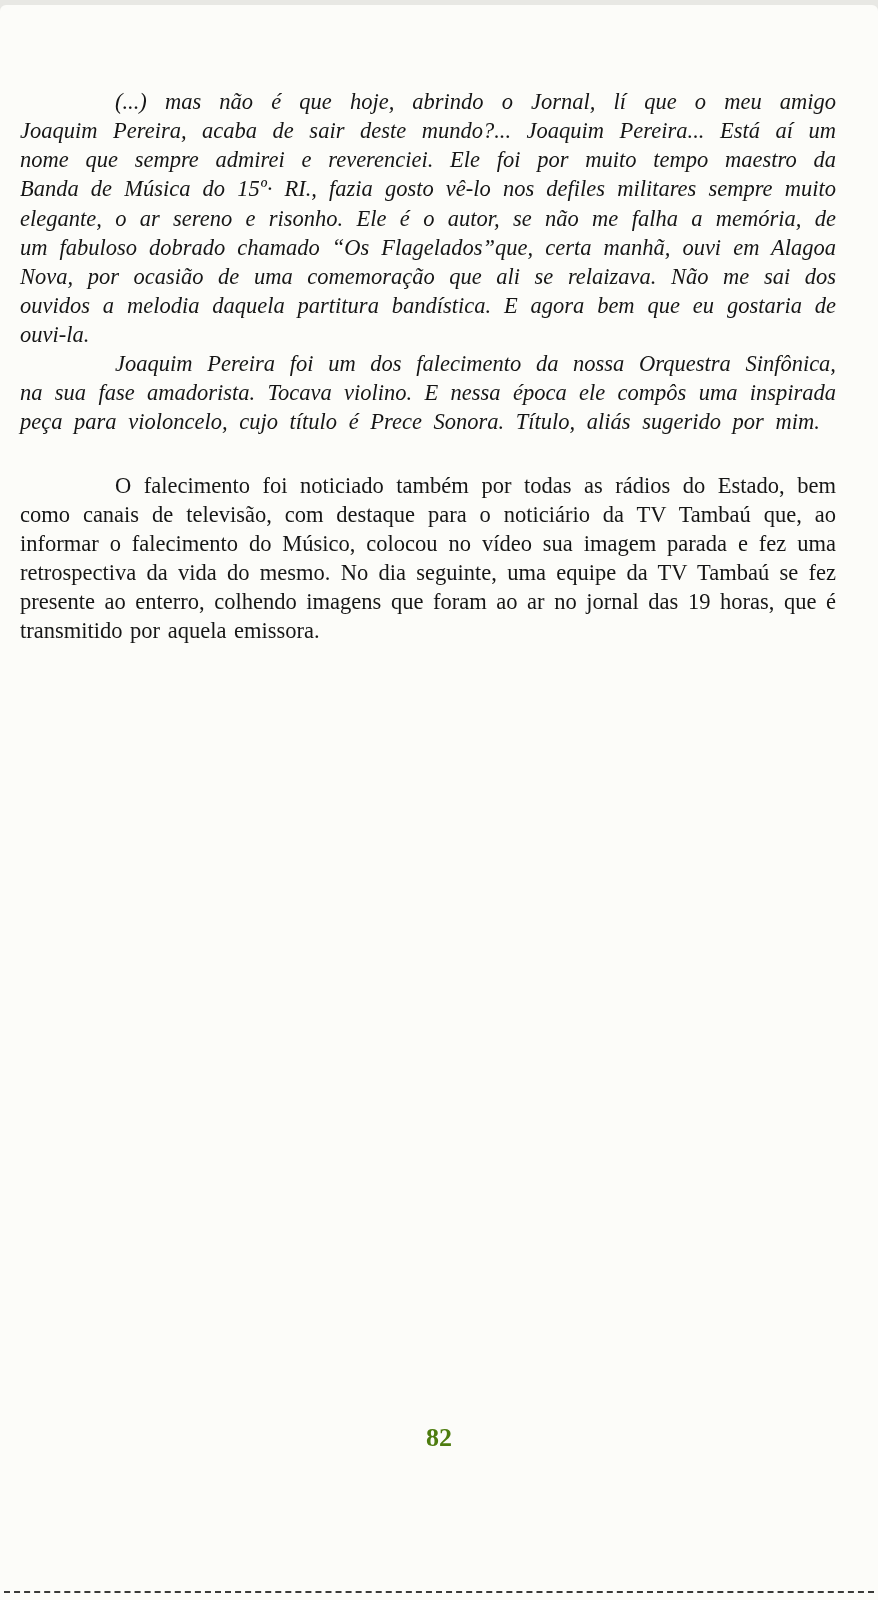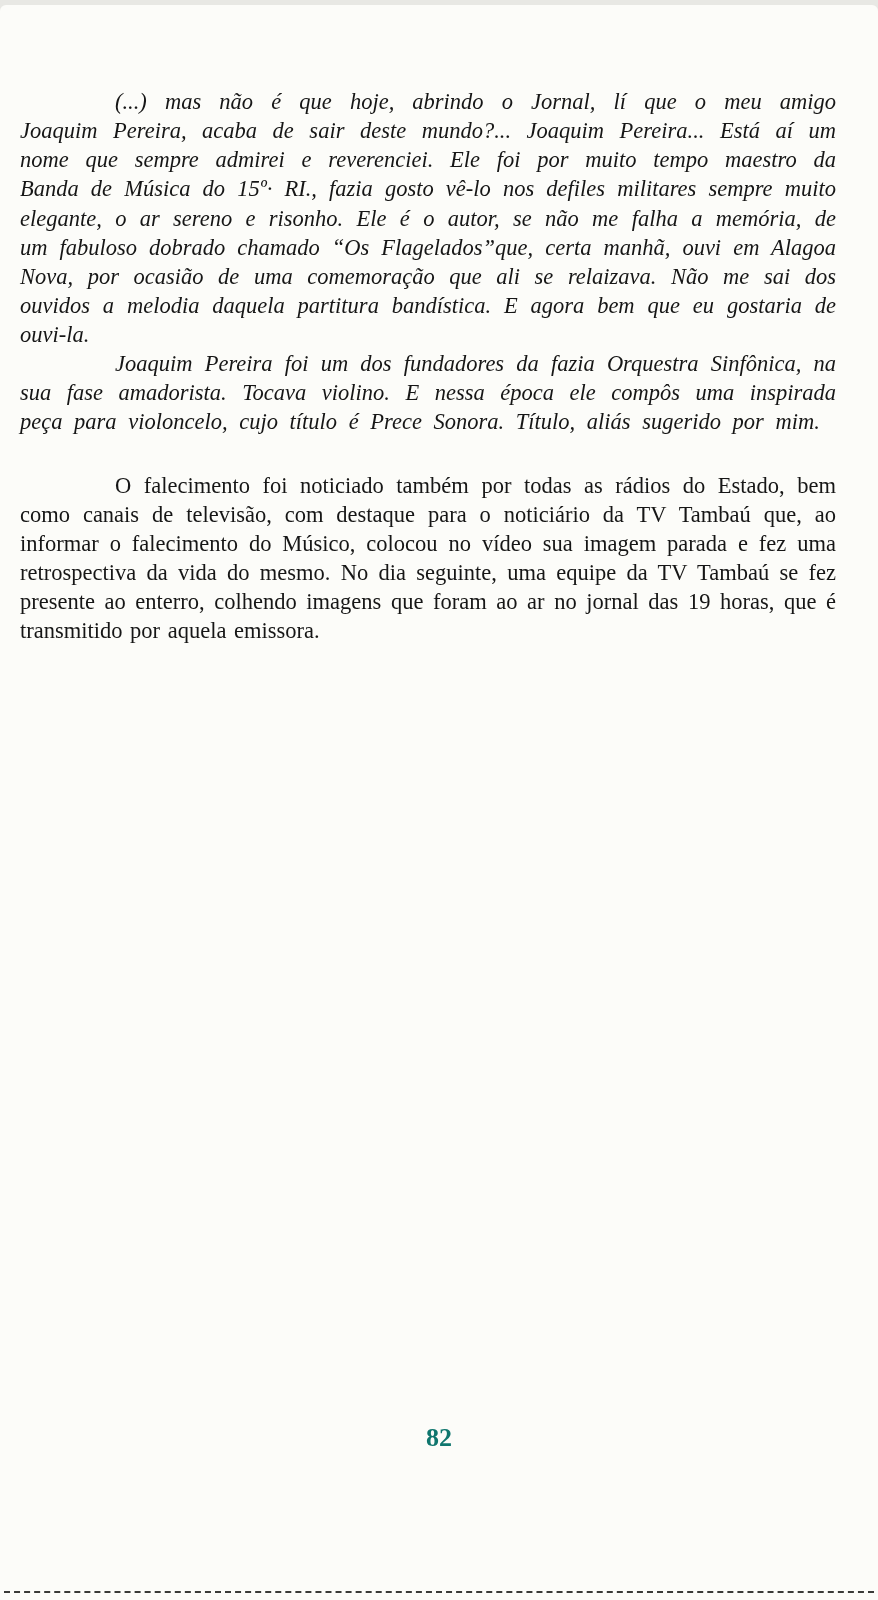--- a/index.html
+++ b/index.html
@@ -43,39 +43,39 @@
     word-spacing: 2px;
   }
   .page-number {
     position: absolute;
     top: 1418px;
     left: 0;
     width: 100%;
     text-align: center;
     font-size: 26px;
     font-weight: bold;
-    color: #0f766e;
+    color: #4d7c0f;
   }
   .bottom-rule {
     position: absolute;
     top: 1586px;
     left: 4px;
     right: 4px;
     height: 0;
     border-top: 2.5px dashed #3a3a38;
   }
 </style>
 </head>
 <body>
 
 <div class="page">
 
   <div class="text-block">
     <p class="para quote">(...) mas não é que hoje, abrindo o Jornal, lí que o meu amigo Joaquim Pereira, acaba de sair deste mundo?... Joaquim Pereira... Está aí um nome que sempre admirei e reverenciei. Ele foi por muito tempo maestro da Banda de Música do 15º· RI., fazia gosto vê-lo nos defiles militares sempre muito elegante, o ar sereno e risonho. Ele é o autor, se não me falha a memória, de um fabuloso dobrado chamado “Os Flagelados”que, certa manhã, ouvi em Alagoa Nova, por ocasião de uma comemoração que ali se relaizava. Não me sai dos ouvidos a melodia daquela partitura bandística. E agora bem que eu gostaria de ouvi-la.</p>
-    <p class="para quote">Joaquim Pereira foi um dos fundadores da fazia Orquestra Sinfônica, na sua fase amadorista. Tocava violino. E nessa época ele compôs uma inspirada peça para violoncelo, cujo título é Prece Sonora. Título, aliás sugerido por mim.</p>
+    <p class="para quote">Joaquim Pereira foi um dos falecimento da nossa Orquestra Sinfônica, na sua fase amadorista. Tocava violino. E nessa época ele compôs uma inspirada peça para violoncelo, cujo título é Prece Sonora. Título, aliás sugerido por mim.</p>
     <p class="para body-text">O falecimento foi noticiado também por todas as rádios do Estado, bem como canais de televisão, com destaque para o noticiário da TV Tambaú que, ao informar o falecimento do Músico, colocou no vídeo sua imagem parada e fez uma retrospectiva da vida do mesmo. No dia seguinte, uma equipe da TV Tambaú se fez presente ao enterro, colhendo imagens que foram ao ar no jornal das 19 horas, que é transmitido por aquela emissora.</p>
   </div>
 
   <div class="page-number">82</div>
 
   <div class="bottom-rule"></div>
 
 </div>
 
 </body></html>

